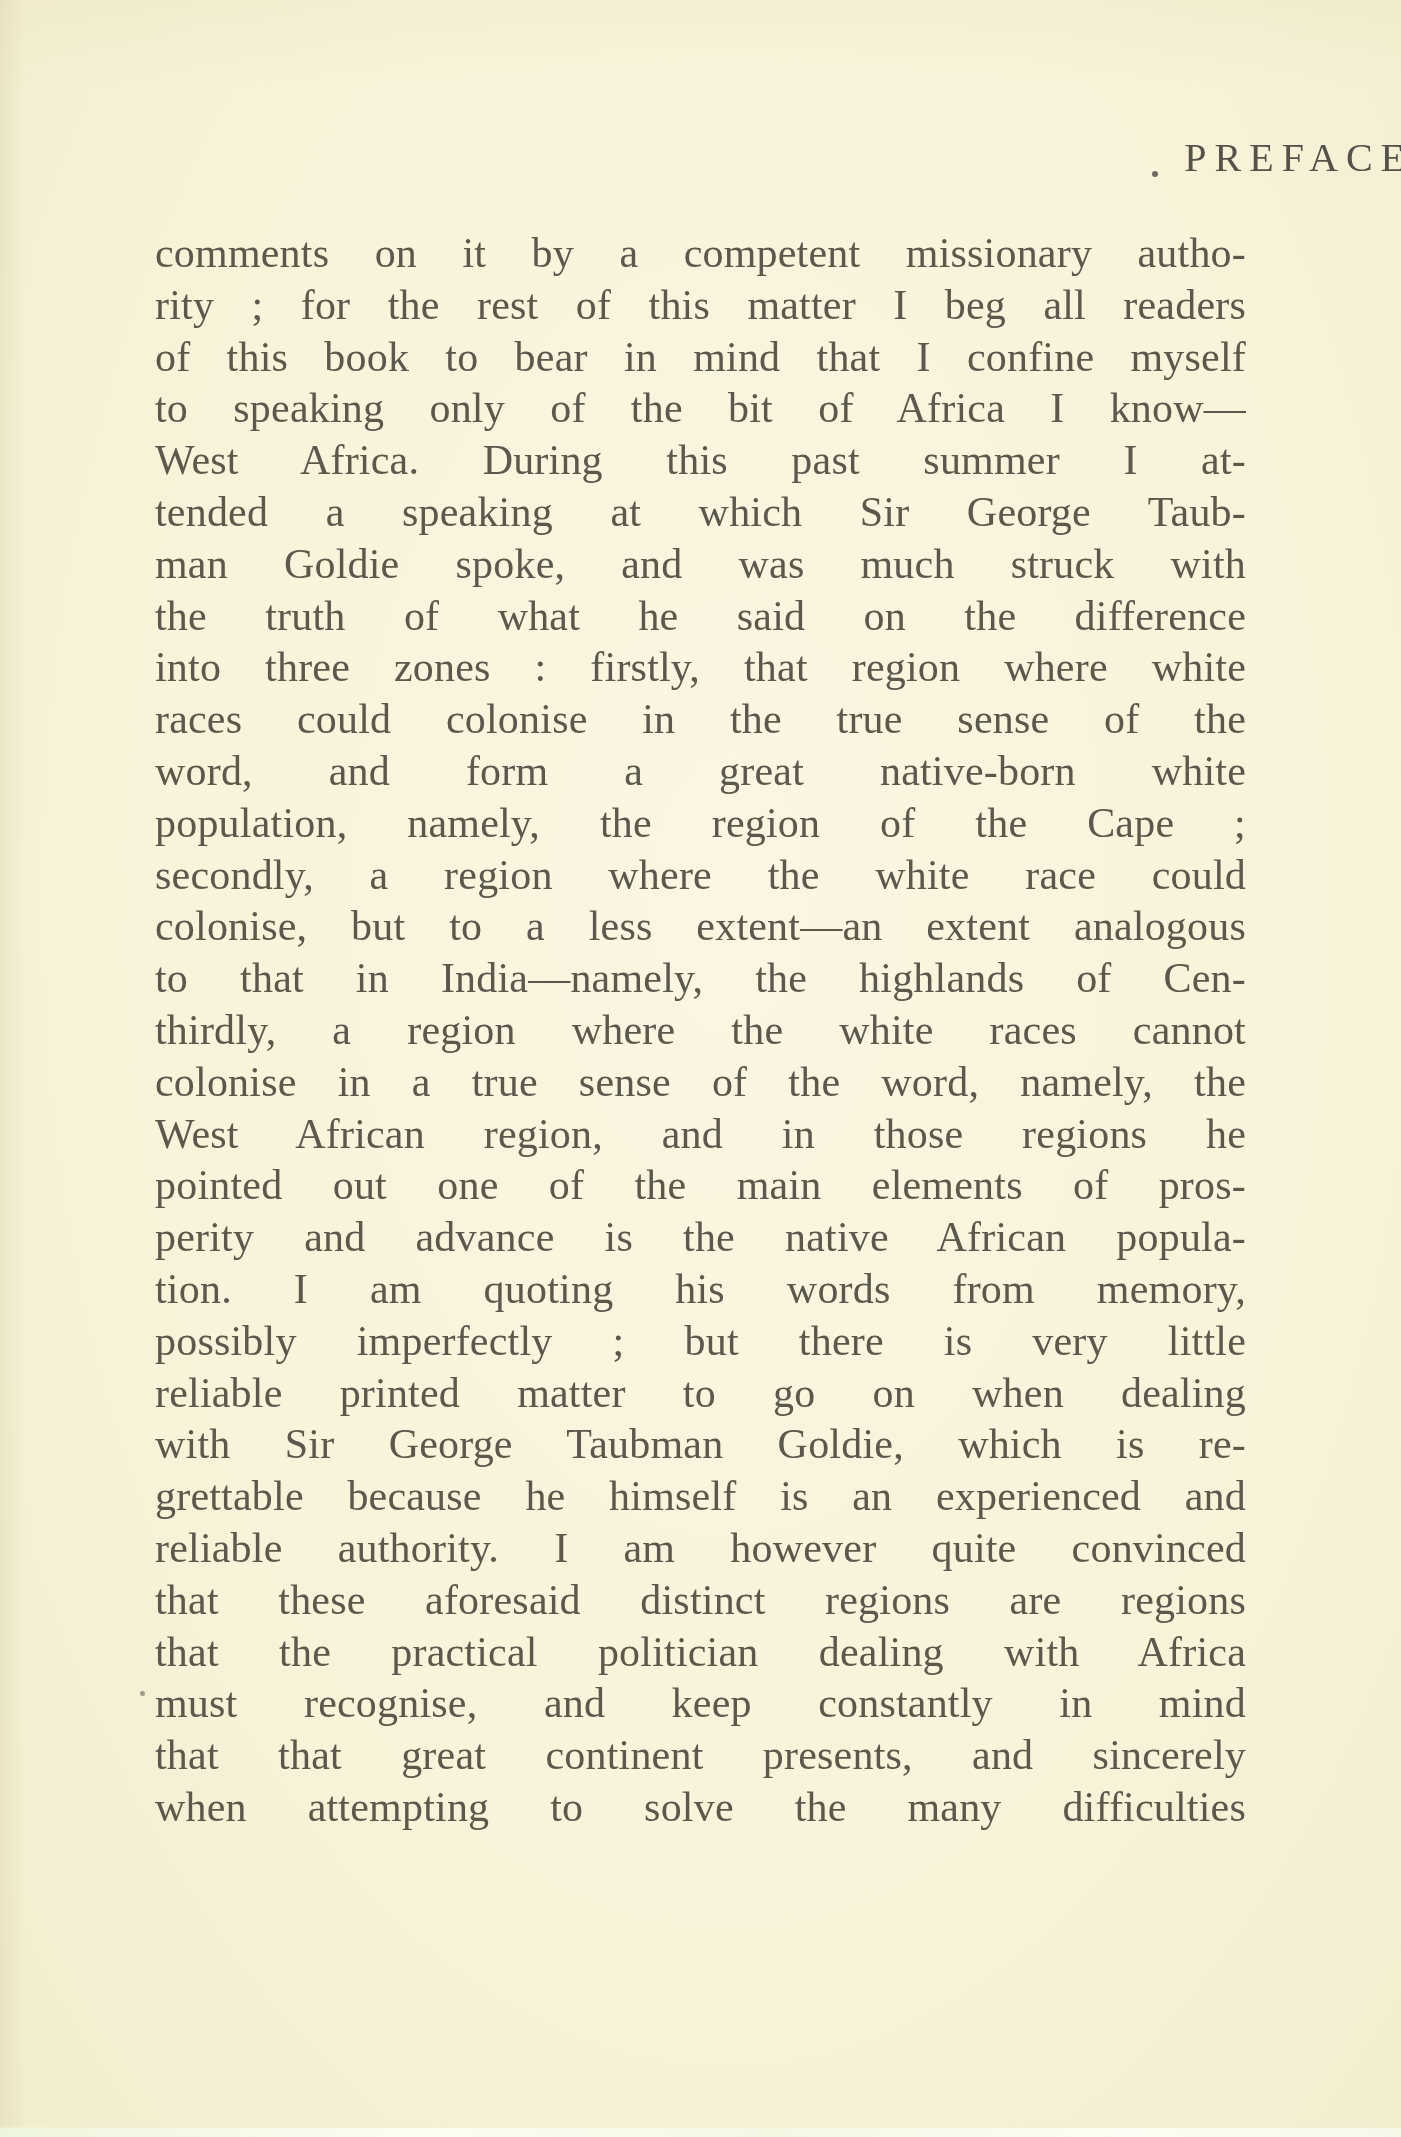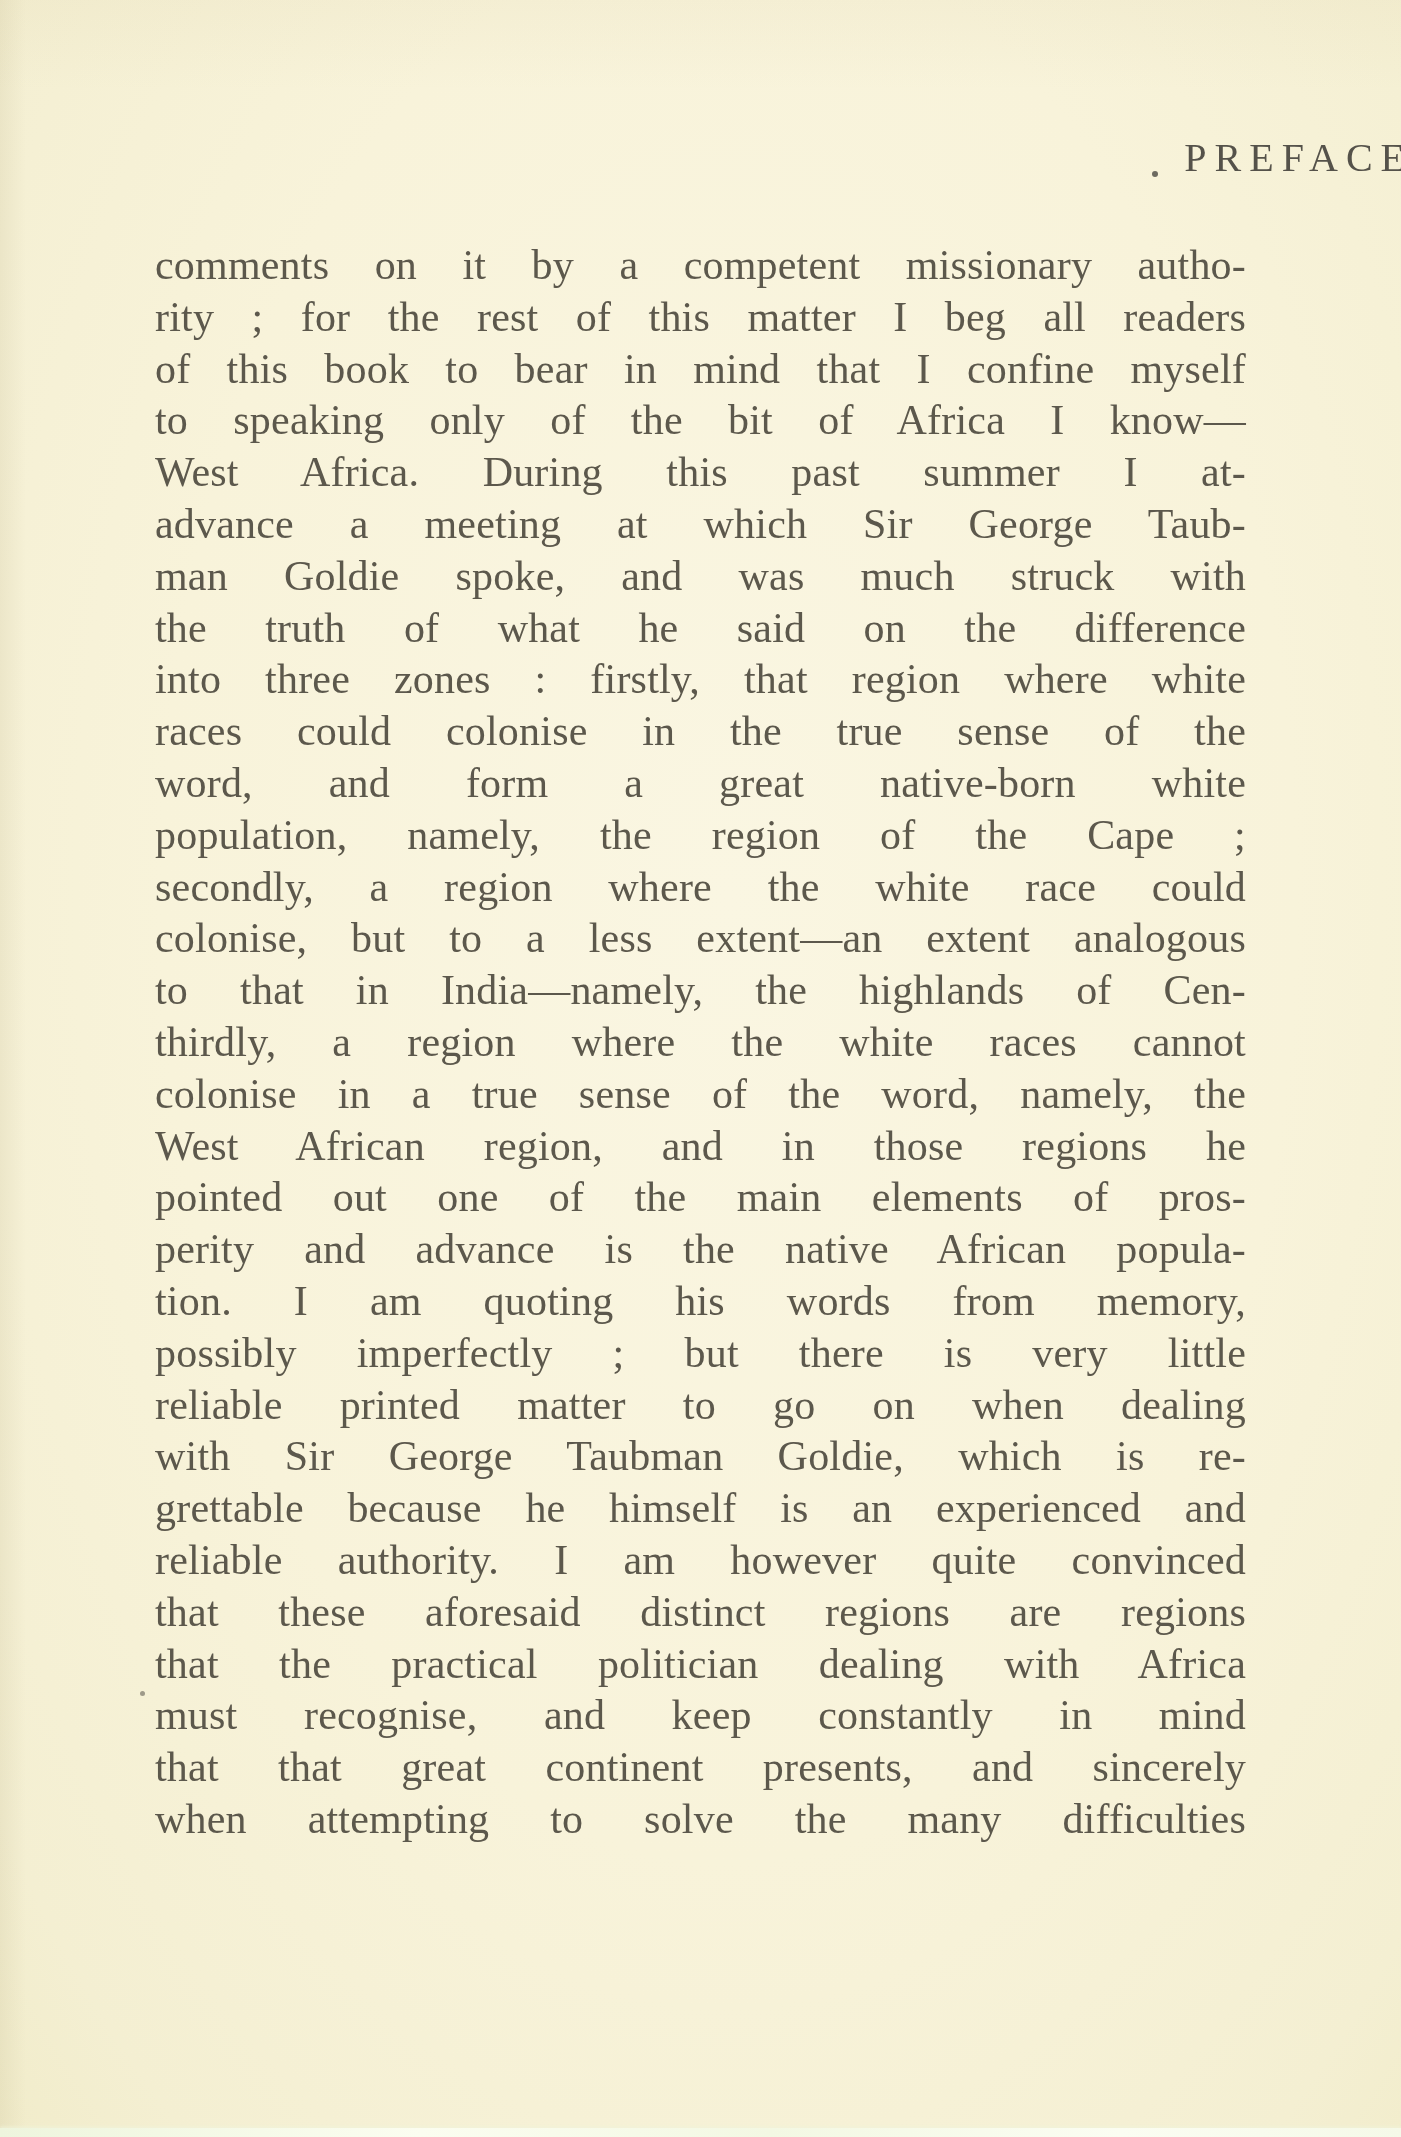--- a/index.html
+++ b/index.html
@@ -42,21 +42,21 @@
     text-align: right;
     font-size: 40px;
     line-height: 44px;
     letter-spacing: 8px;
     color: #55524a;
     font-weight: 400;
   }
   .body-text {
     position: absolute;
     left: 155px;
-    top: 240px;
+    top: 228px;
     width: 1091px;
     color: #5c584c;
   }
   .line {
     height: 51.8px;
     line-height: 51.8px;
     font-size: 42px;
     text-align: justify;
     text-align-last: justify;
     white-space: normal;
@@ -99,21 +99,21 @@
   <div class="page-header">PREFACE</div>
 
   <div id="speck-header" class="ink-speck"></div>
 
   <div class="body-text">
       <div class="line">comments on it by a competent missionary autho-</div>
       <div class="line">rity ; for the rest of this matter I beg all readers</div>
       <div class="line">of this book to bear in mind that I confine myself</div>
       <div class="line">to speaking only of the bit of Africa I know—</div>
       <div class="line">West Africa.  During this past summer I at-</div>
-      <div class="line">advance a meeting at which Sir George Taub-</div>
+      <div class="line">tended a speaking at which Sir George Taub-</div>
       <div class="line">man Goldie spoke, and was much struck with</div>
       <div class="line">the truth of what he said on the difference</div>
       <div class="line">into three zones : firstly, that region where white</div>
       <div class="line">races could colonise in the true sense of the</div>
       <div class="line">word, and form a great native-born white</div>
       <div class="line">population, namely, the region of the Cape ;</div>
       <div class="line">secondly, a region where the white race could</div>
       <div class="line">colonise, but to a less extent—an extent analogous</div>
       <div class="line">to that in India—namely, the highlands of Cen-</div>
       <div class="line">thirdly, a region where the white races cannot</div>

